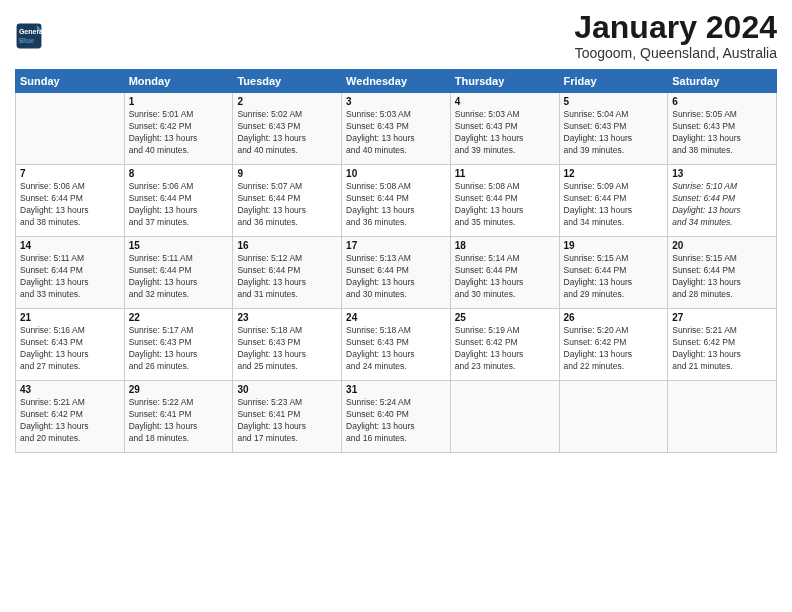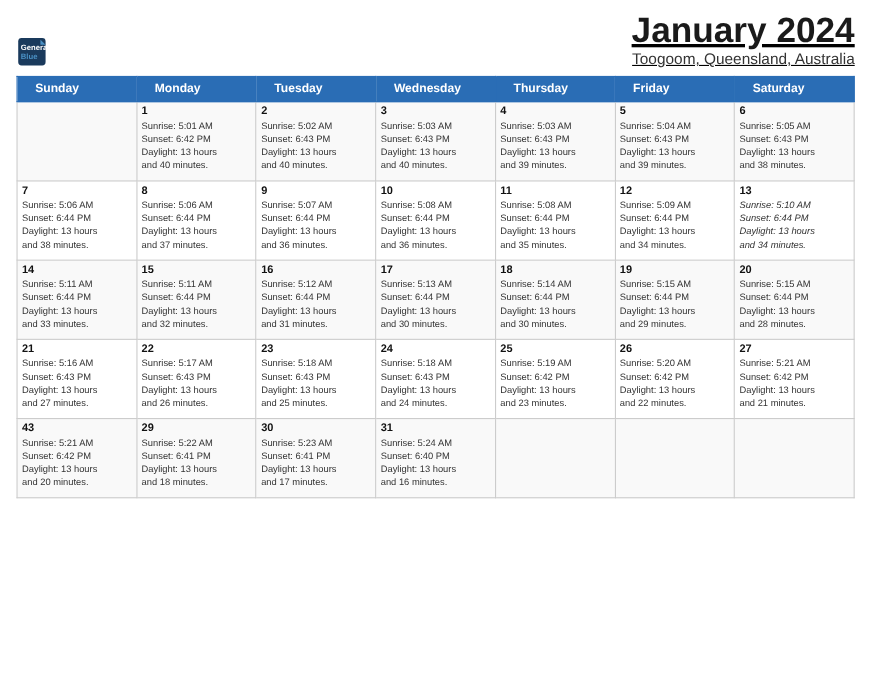--- a/index.html
+++ b/index.html
@@ -12,23 +12,22 @@
     }
     .page {
       width: 792px;
       height: 612px;
       padding: 10px 15px;
       background: #fff;
     }
     .header {
       display: flex;
       justify-content: space-between;
-      align-items: flex-end;
+      align-items: center;
       margin-bottom: 8px;
-      text-decoration: underline;
     }
     .logo {
       display: flex;
       align-items: center;
       gap: 4px;
     }
     .logo-icon {
       width: 28px;
       height: 28px;
     }
@@ -48,21 +47,21 @@
     table {
       width: 100%;
       border-collapse: collapse;
       table-layout: fixed;
     }
     thead tr th {
       background: #2a6db5;
       color: #fff;
       font-size: 11px;
       font-weight: bold;
-      padding: 5px 16px;
+      padding: 5px 4px;
       text-align: left;
       border: 1px solid #2a6db5;
     }
     tbody tr td {
       border: 1px solid #ccc;
       vertical-align: top;
       padding: 3px 4px;
       font-size: 9px;
       color: #333;
       height: 72px;

